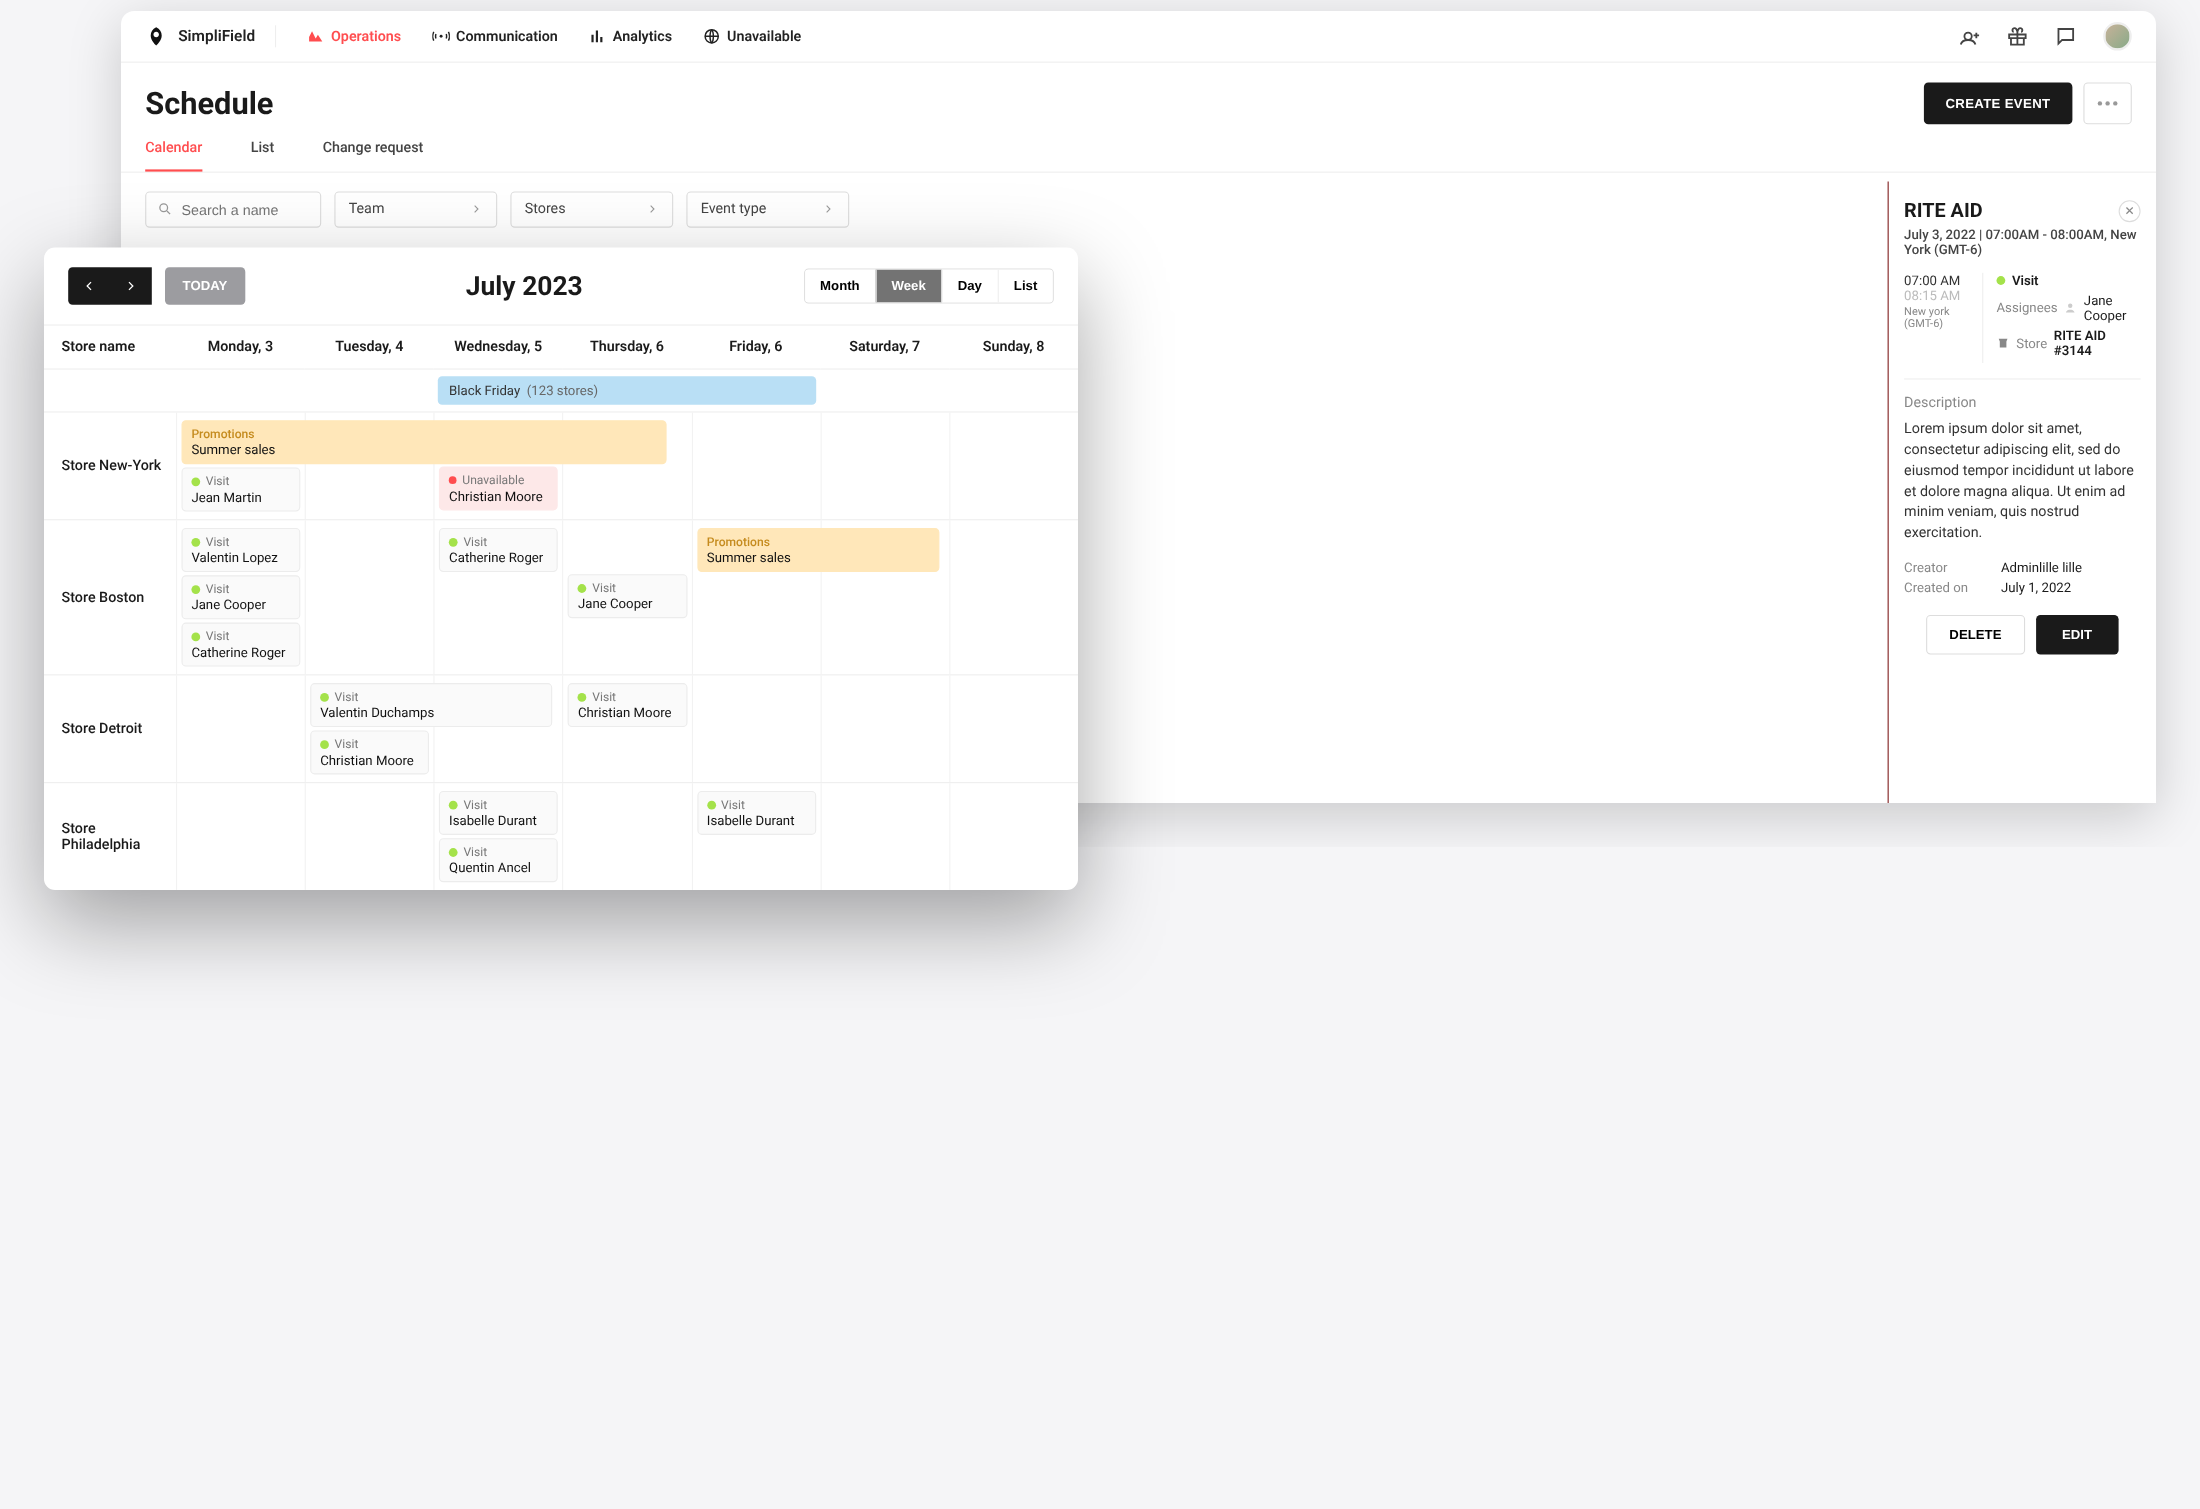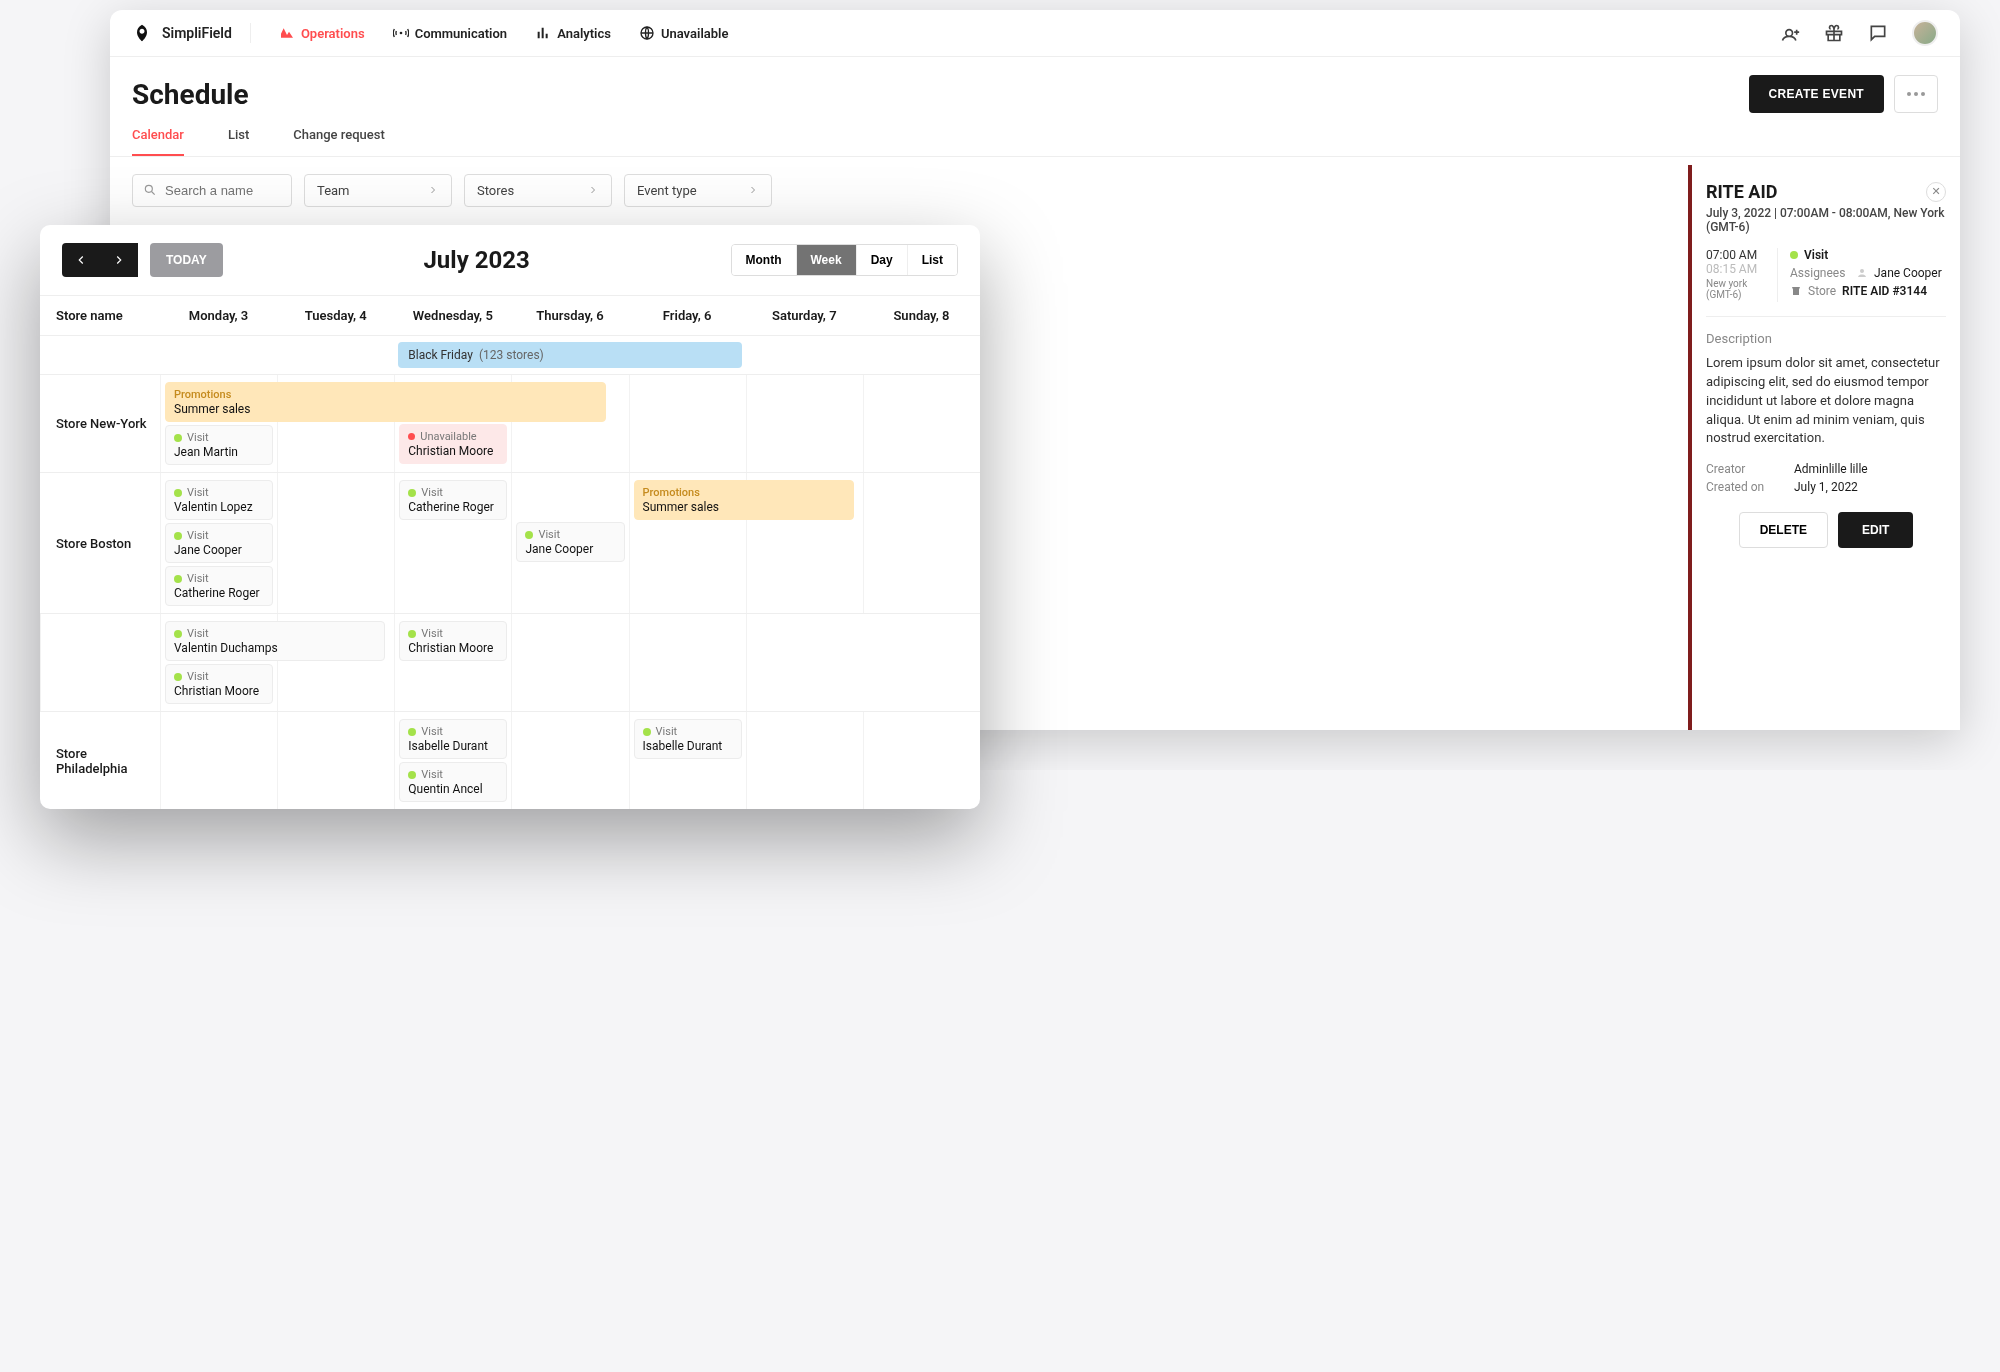--- a/index.html
+++ b/index.html
@@ -112,22 +112,22 @@
     font-size:11px; font-weight:700; letter-spacing:0.3px; cursor:pointer;
   }
   .seg-btn:first-child { border-radius:4px 0 0 4px; border-right:none;}
   .seg-btn:last-child { border-radius:0 4px 4px 0;}
   .seg-btn.active { background:#ff4d4f; color:#fff; border-color:#ff4d4f;}
 
   
   .detail-panel {
     position: absolute;
     right: 0; top: 155px; bottom: 0;
-    width: 272px;
-    border-left: 4px solid #7f1d1d;
+    width: 244px;
+    border-left: 1px solid #7f1d1d;
     background:#fff;
     padding: 16px 14px;
   }
   .detail-title-row {display:flex; align-items:center;}
   .detail-title { font-size: 18px; font-weight: 700; }
   .detail-close {
     margin-left:auto; width:20px; height:20px; border:1px solid #ddd; border-radius:50%;
     display:flex; align-items:center; justify-content:center; font-size:11px; color:#888; cursor:pointer;
   }
   .detail-sub { font-size: 12px; color:#444; font-weight:500; margin-top:4px; }
@@ -550,20 +550,21 @@
       <div class="chip promo" style="width:calc(200% + 4px); position:relative; z-index:1;">
         <div class="chip-tag">Promotions</div>
         <div class="chip-body">Summer sales</div>
       </div>
     </div>
     <div class="day-cell"></div>
       <div class="day-cell"></div>
   </div>
 
   <div class="grid-body-row">
+    <div class="store-cell">Store Detroit</div>
     <div class="day-cell"></div>
     <div class="day-cell">
       <div class="chip" style="width:calc(200% + 4px);position:relative;z-index:1;">
         <div class="chip-tag">
             <span class="green-dot"></span>
             <span>Visit</span>
           </div>
         <div class="chip-body">Valentin Duchamps</div>
       </div>
       <div class="chip">

